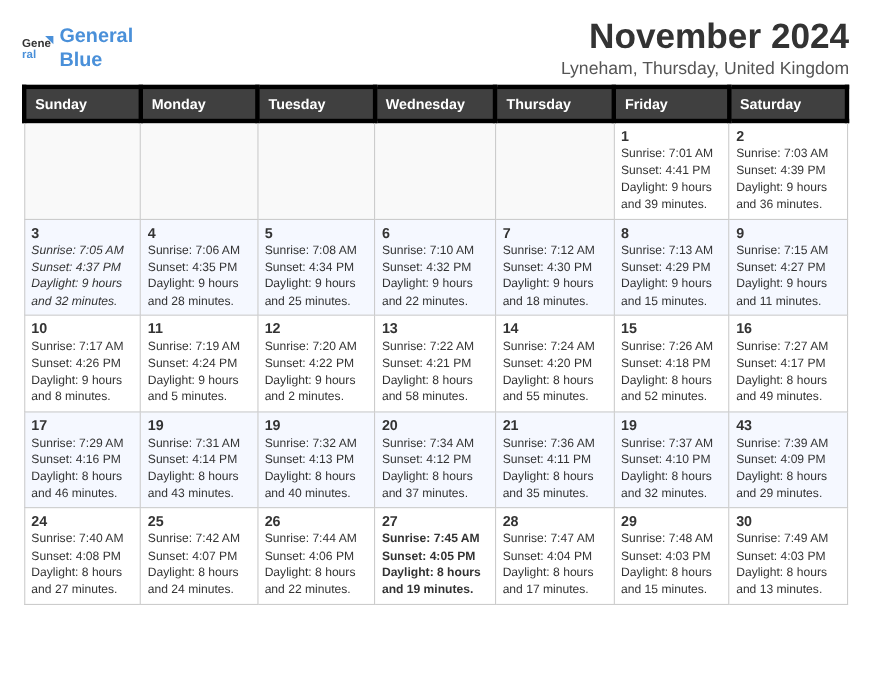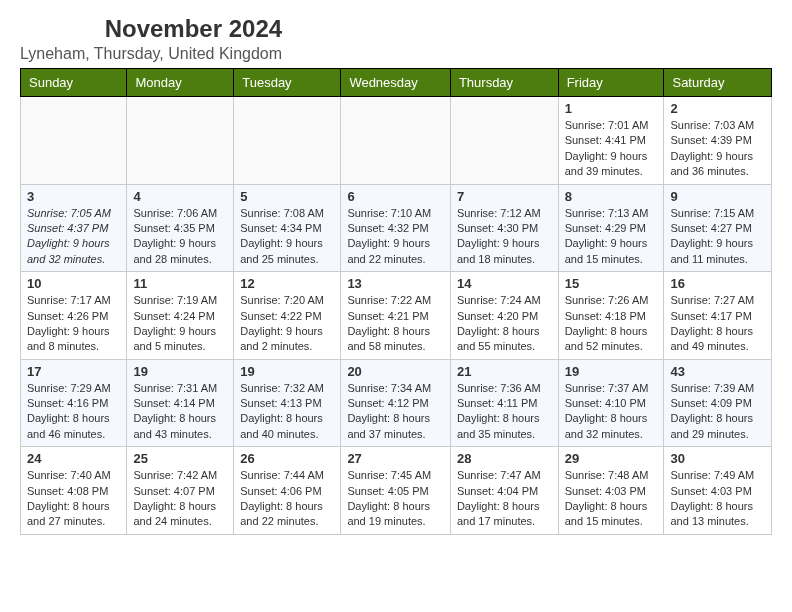--- a/index.html
+++ b/index.html
@@ -5,40 +5,51 @@
     * { box-sizing: border-box; margin: 0; padding: 0; }
     body { font-family: Arial, sans-serif; background: #fff; width: 792px; min-height: 612px; }
     
     .header { display: flex; align-items: center; justify-content: space-between; padding: 15px 20px 5px 20px; }
     .logo { display: flex; align-items: center; }
     .logo-text { font-size: 18px; font-weight: bold; color: #333; line-height: 1.2; }
     .logo-text span { color: #4a90d9; }
     .logo-icon { width: 30px; height: 30px; margin-right: 4px; }
     
     .title-section { text-align: right; }
-    .month-title { font-size: 24px; font-weight: bold; color: #333; }
+    .month-title { font-size: 32px; font-weight: bold; color: #333; }
     .location { font-size: 16px; color: #555; margin-top: 2px; }
     
     .calendar { width: 100%; border-collapse: collapse; margin: 0 10px; width: calc(100% - 20px); margin-left: 10px; }
     
-    .calendar th { background-color: #4d7c0f; color: white; text-align: left; padding: 6px 8px; font-size: 13px; font-weight: normal; border: 1px solid #000000; }
+    .calendar th { background-color: #404040; color: white; text-align: left; padding: 6px 8px; font-size: 13px; font-weight: bold; border: 4px solid #000000; }
     
     .calendar td { border: 1px solid #ccc; vertical-align: top; padding: 4px 6px; width: 113px; min-height: 80px; background: #fff; }
     .calendar td.empty { background: #f9f9f9; }
     .calendar tr:nth-child(even) td:not(.empty) { background: #f5f8ff; }
     
     .day-num { font-size: 13px; font-weight: bold; color: #333; margin-bottom: 2px; }
     .day-info { font-size: 11px; color: #333; line-height: 1.4; }
     
     .calendar-wrap { padding: 0 10px 10px 10px; }
   </style>
 </head>
 <body>
 
 <div class="header">
+  <div class="logo">
+    <svg class="logo-icon" viewBox="0 0 40 40">
+      <text y="18" font-size="14" font-weight="bold" fill="#333">Gene</text>
+      <text y="32" font-size="14" font-weight="bold" fill="#4a90d9">ral</text>
+      <polygon points="28,5 38,15 38,5" fill="#4a90d9"></polygon>
+    </svg>
+    <div class="logo-text">
+      <div><span>General</span></div>
+      <div style="color:#4a90d9">Blue</div>
+    </div>
+  </div>
   <div class="title-section">
     <div class="month-title">November 2024</div>
     <div class="location">Lyneham, Thursday, United Kingdom</div>
   </div>
 </div>
 
 <div class="calendar-wrap">
   <table class="calendar">
     <thead>
       <tr>
@@ -243,21 +254,21 @@
           </td>
           <td>
             <div class="day-num">26</div>
             <div class="day-info" style="white-space: pre-line;">Sunrise: 7:44 AM
 Sunset: 4:06 PM
 Daylight: 8 hours
 and 22 minutes.</div>
           </td>
           <td>
             <div class="day-num">27</div>
-            <div class="day-info" style="white-space: pre-line;">Sunrise: 7:45 AM
+            <div class="day-info" style="white-space: pre-line; font-weight: bold;">Sunrise: 7:45 AM
 Sunset: 4:05 PM
 Daylight: 8 hours
 and 19 minutes.</div>
           </td>
           <td>
             <div class="day-num">28</div>
             <div class="day-info" style="white-space: pre-line;">Sunrise: 7:47 AM
 Sunset: 4:04 PM
 Daylight: 8 hours
 and 17 minutes.</div>

